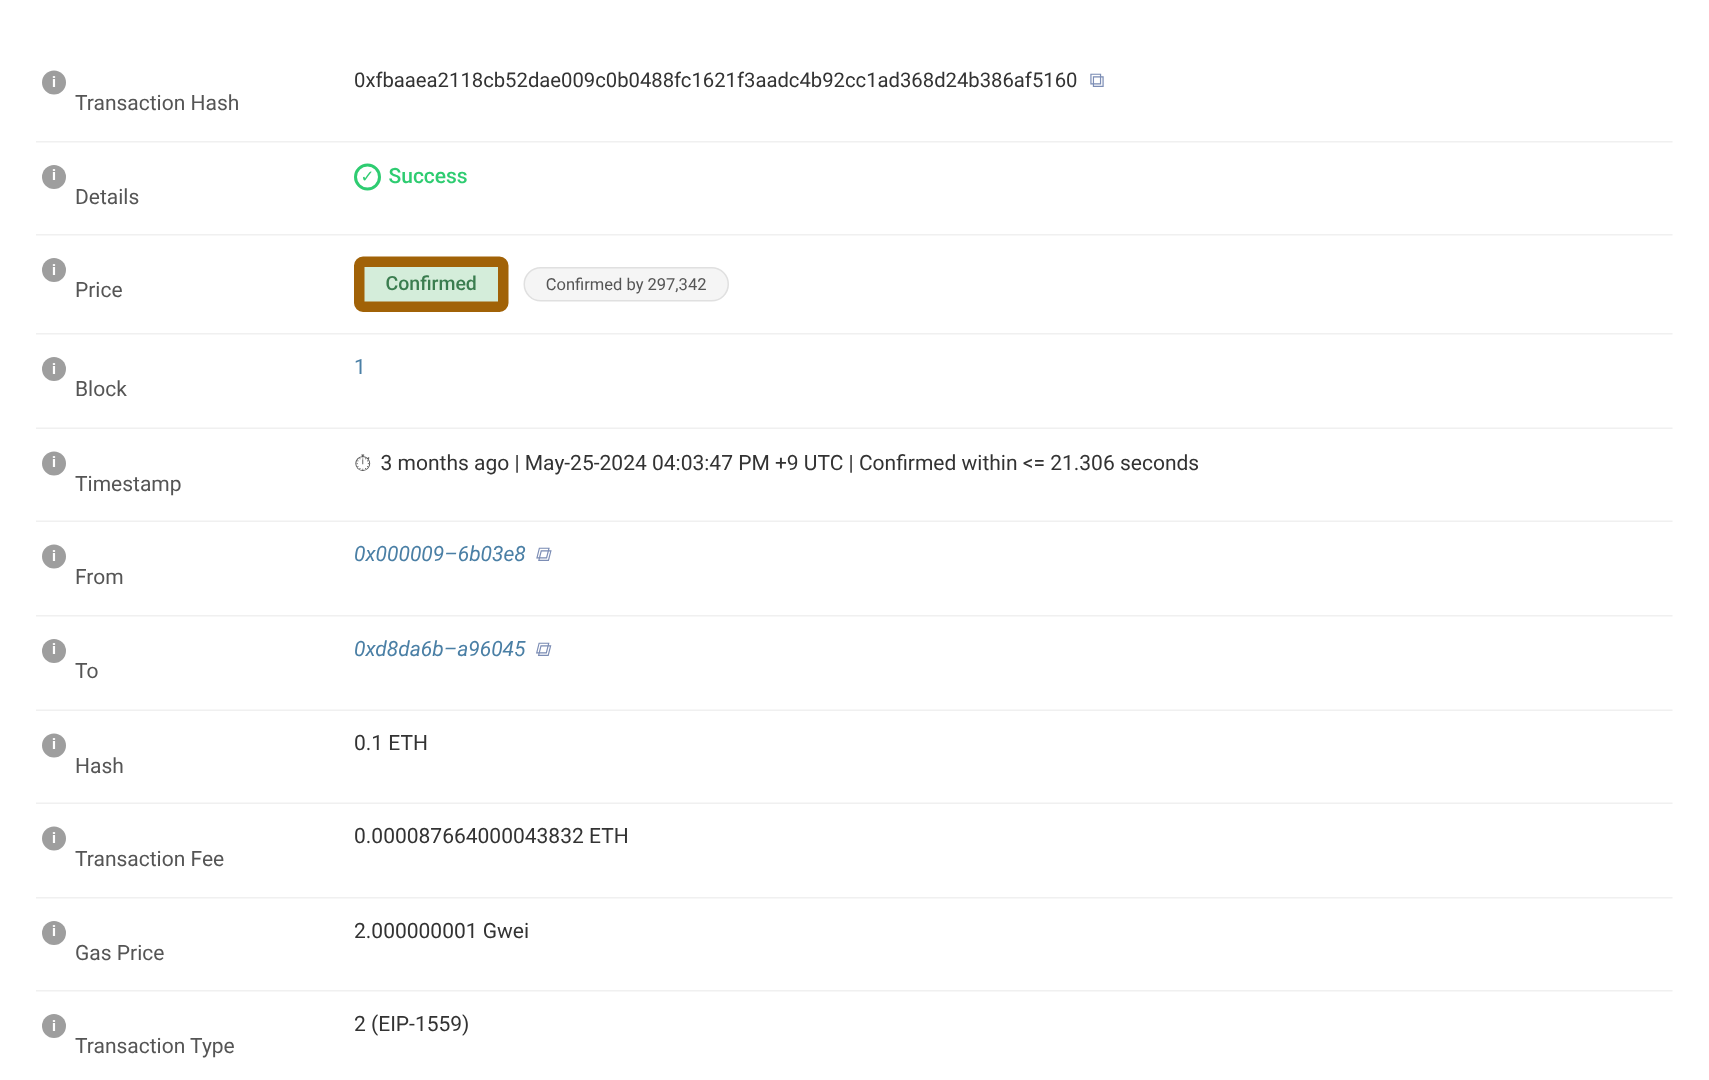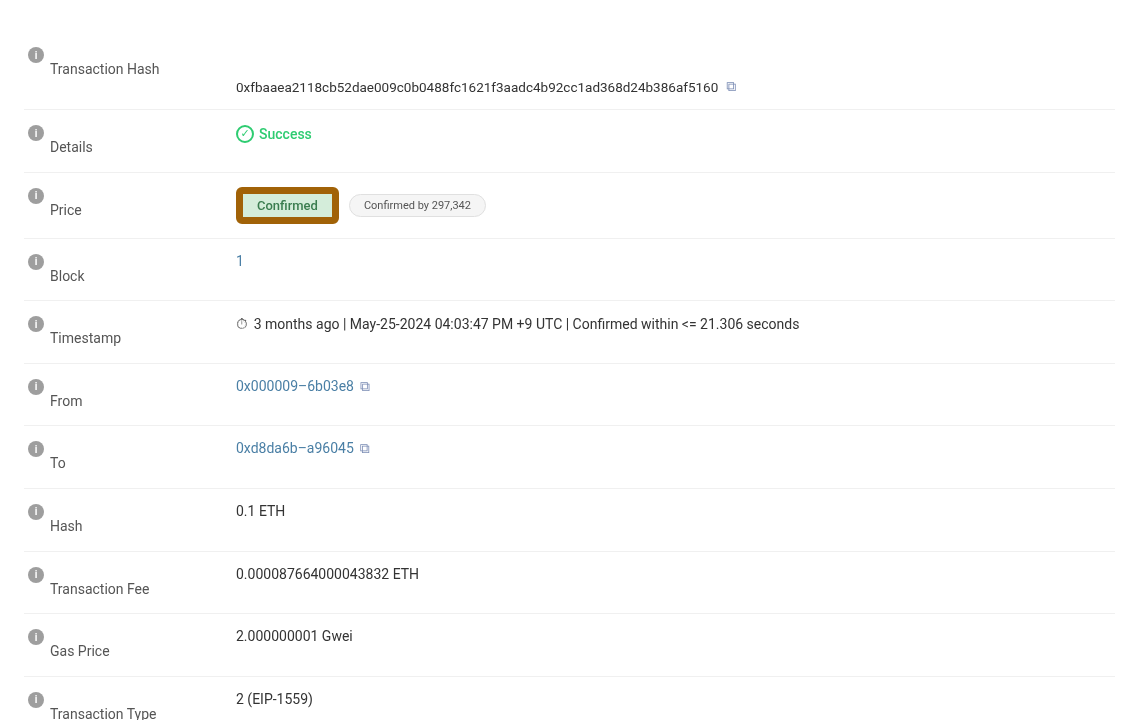--- a/index.html
+++ b/index.html
@@ -69,25 +69,23 @@
     .value-cell {
       padding: 14px 12px;
       vertical-align: top;
       color: #333;
       font-size: 14px;
       word-break: break-all;
     }
 
     .hash-value {
       display: flex;
-      align-items: center;
       gap: 8px;
       color: #333;
       font-size: 13.5px;
-      margin-top: 32px;
     }
 
     .copy-icon {
       display: inline-flex;
       align-items: center;
       justify-content: center;
       color: #7c8db5;
       cursor: pointer;
       font-size: 14px;
       flex-shrink: 0;
@@ -154,21 +152,23 @@
 
     .clock-icon {
       font-size: 15px;
       color: #555;
     }
 
     .address-link {
       color: #4a7fa5;
       text-decoration: none;
       display: inline-flex;
+      align-items: center;
       gap: 6px;
+      font-style: italic;
     }
 
     .label-text {
       line-height: 1.4;
       margin-top: 14px;
     }
   </style>
 </head>
 <body>
 

